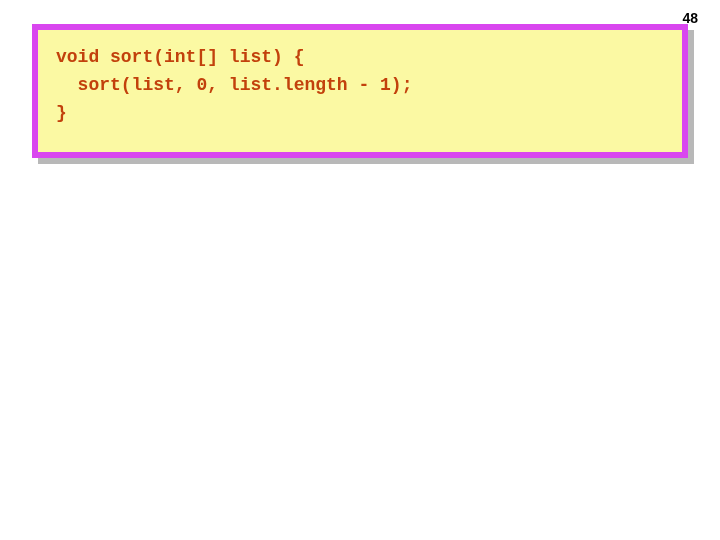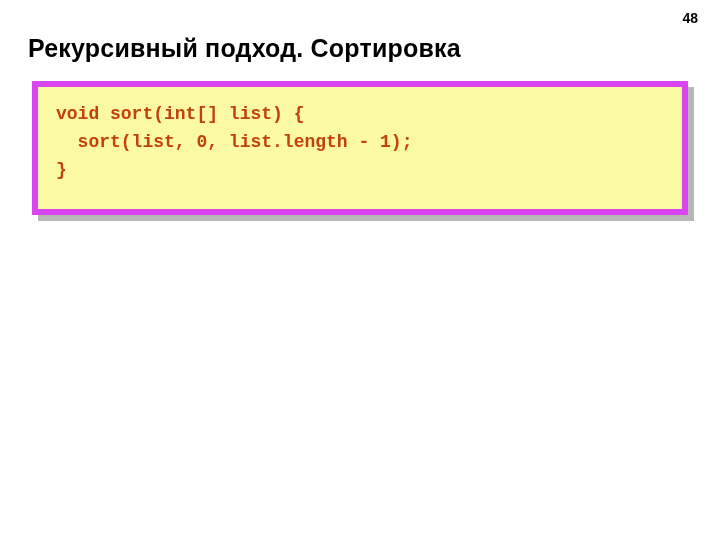--- a/index.html
+++ b/index.html
@@ -63,19 +63,18 @@
       color: #c2410c;
       line-height: 1.55;
       white-space: pre;
     }
   </style>
 </head>
 <body>
 
 <div class="slide">
   <div class="page-number">48</div>
-  <h1 class="title">Рекурсивный подход. Сортировка</h1>
   <div class="code-block-shadow">
     <div class="code-block">void sort(int[] list) {
   sort(list, 0, list.length - 1);
 }</div>
   </div>
 </div>
 
 </body></html>

